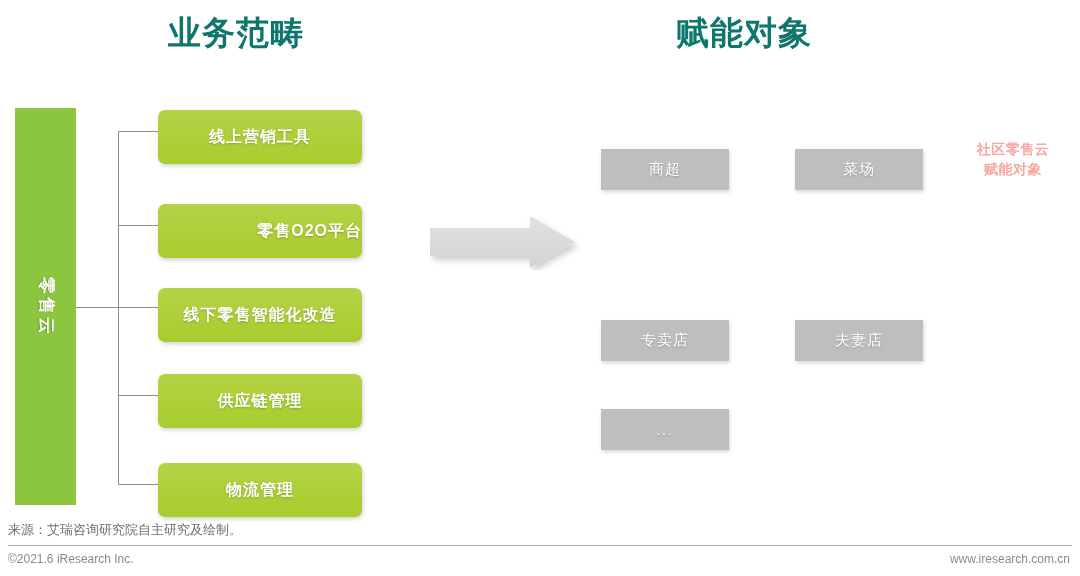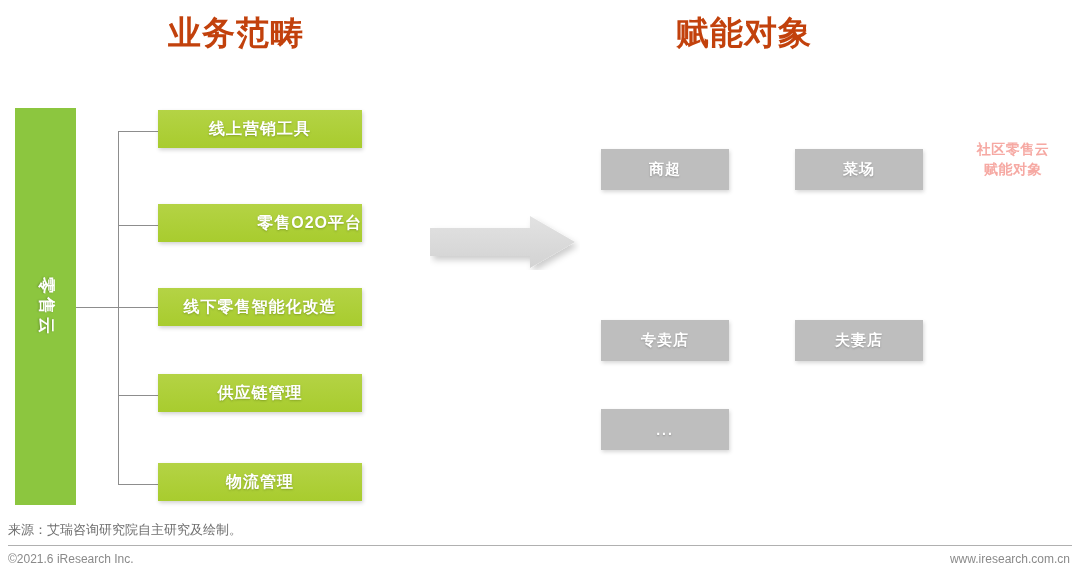--- a/index.html
+++ b/index.html
@@ -16,21 +16,21 @@
     height: 576px;
     background: #ffffff;
     overflow: hidden;
   }
 
   
   .col-title {
     position: absolute;
     font-size: 33px;
     font-weight: bold;
-    color: #c2410c;
+    color: #0f766e;
     letter-spacing: 1px;
     white-space: nowrap;
     line-height: 1;
   }
   #title-business { left: 168px; top: 16px; }
   #title-targets  { left: 676px; top: 16px; }
 
   
   #root-column {
     position: absolute;
@@ -60,27 +60,28 @@
     background: #8d8d8d;
   }
   .conn-h { height: 1px; }
   .conn-v { width: 1px; }
 
   
   .green-box {
     position: absolute;
     left: 158px;
     width: 204px;
-    height: 38px;
+    height: 54px;
     background: #AFD136;
     background: linear-gradient(180deg, #B4D345 0%, #A8CC2E 100%);
     box-shadow: 1px 2px 4px rgba(0,0,0,0.18);
     display: flex;
     align-items: center;
     justify-content: center;
+    border-radius: 7px;
   }
   .green-box span {
     color: #ffffff;
     font-size: 16px;
     font-weight: bold;
     letter-spacing: 1px;
     white-space: nowrap;
     text-shadow: 0 1px 2px rgba(60,80,10,0.35);
   }
 
@@ -100,21 +101,21 @@
     height: 41px;
     background: #BEBEBE;
     box-shadow: 1px 2px 4px rgba(0,0,0,0.16);
     display: flex;
     align-items: center;
     justify-content: center;
   }
   .gray-box span {
     color: #ffffff;
     font-size: 15px;
-    font-weight: bold;
+    font-weight: normal;
     letter-spacing: 1px;
     white-space: nowrap;
     text-shadow: 0 1px 2px rgba(0,0,0,0.22);
   }
   .gray-box.ellipsis span { letter-spacing: 2px; font-size: 14px; }
 
   
   #pink-caption {
     position: absolute;
     left: 957px;

